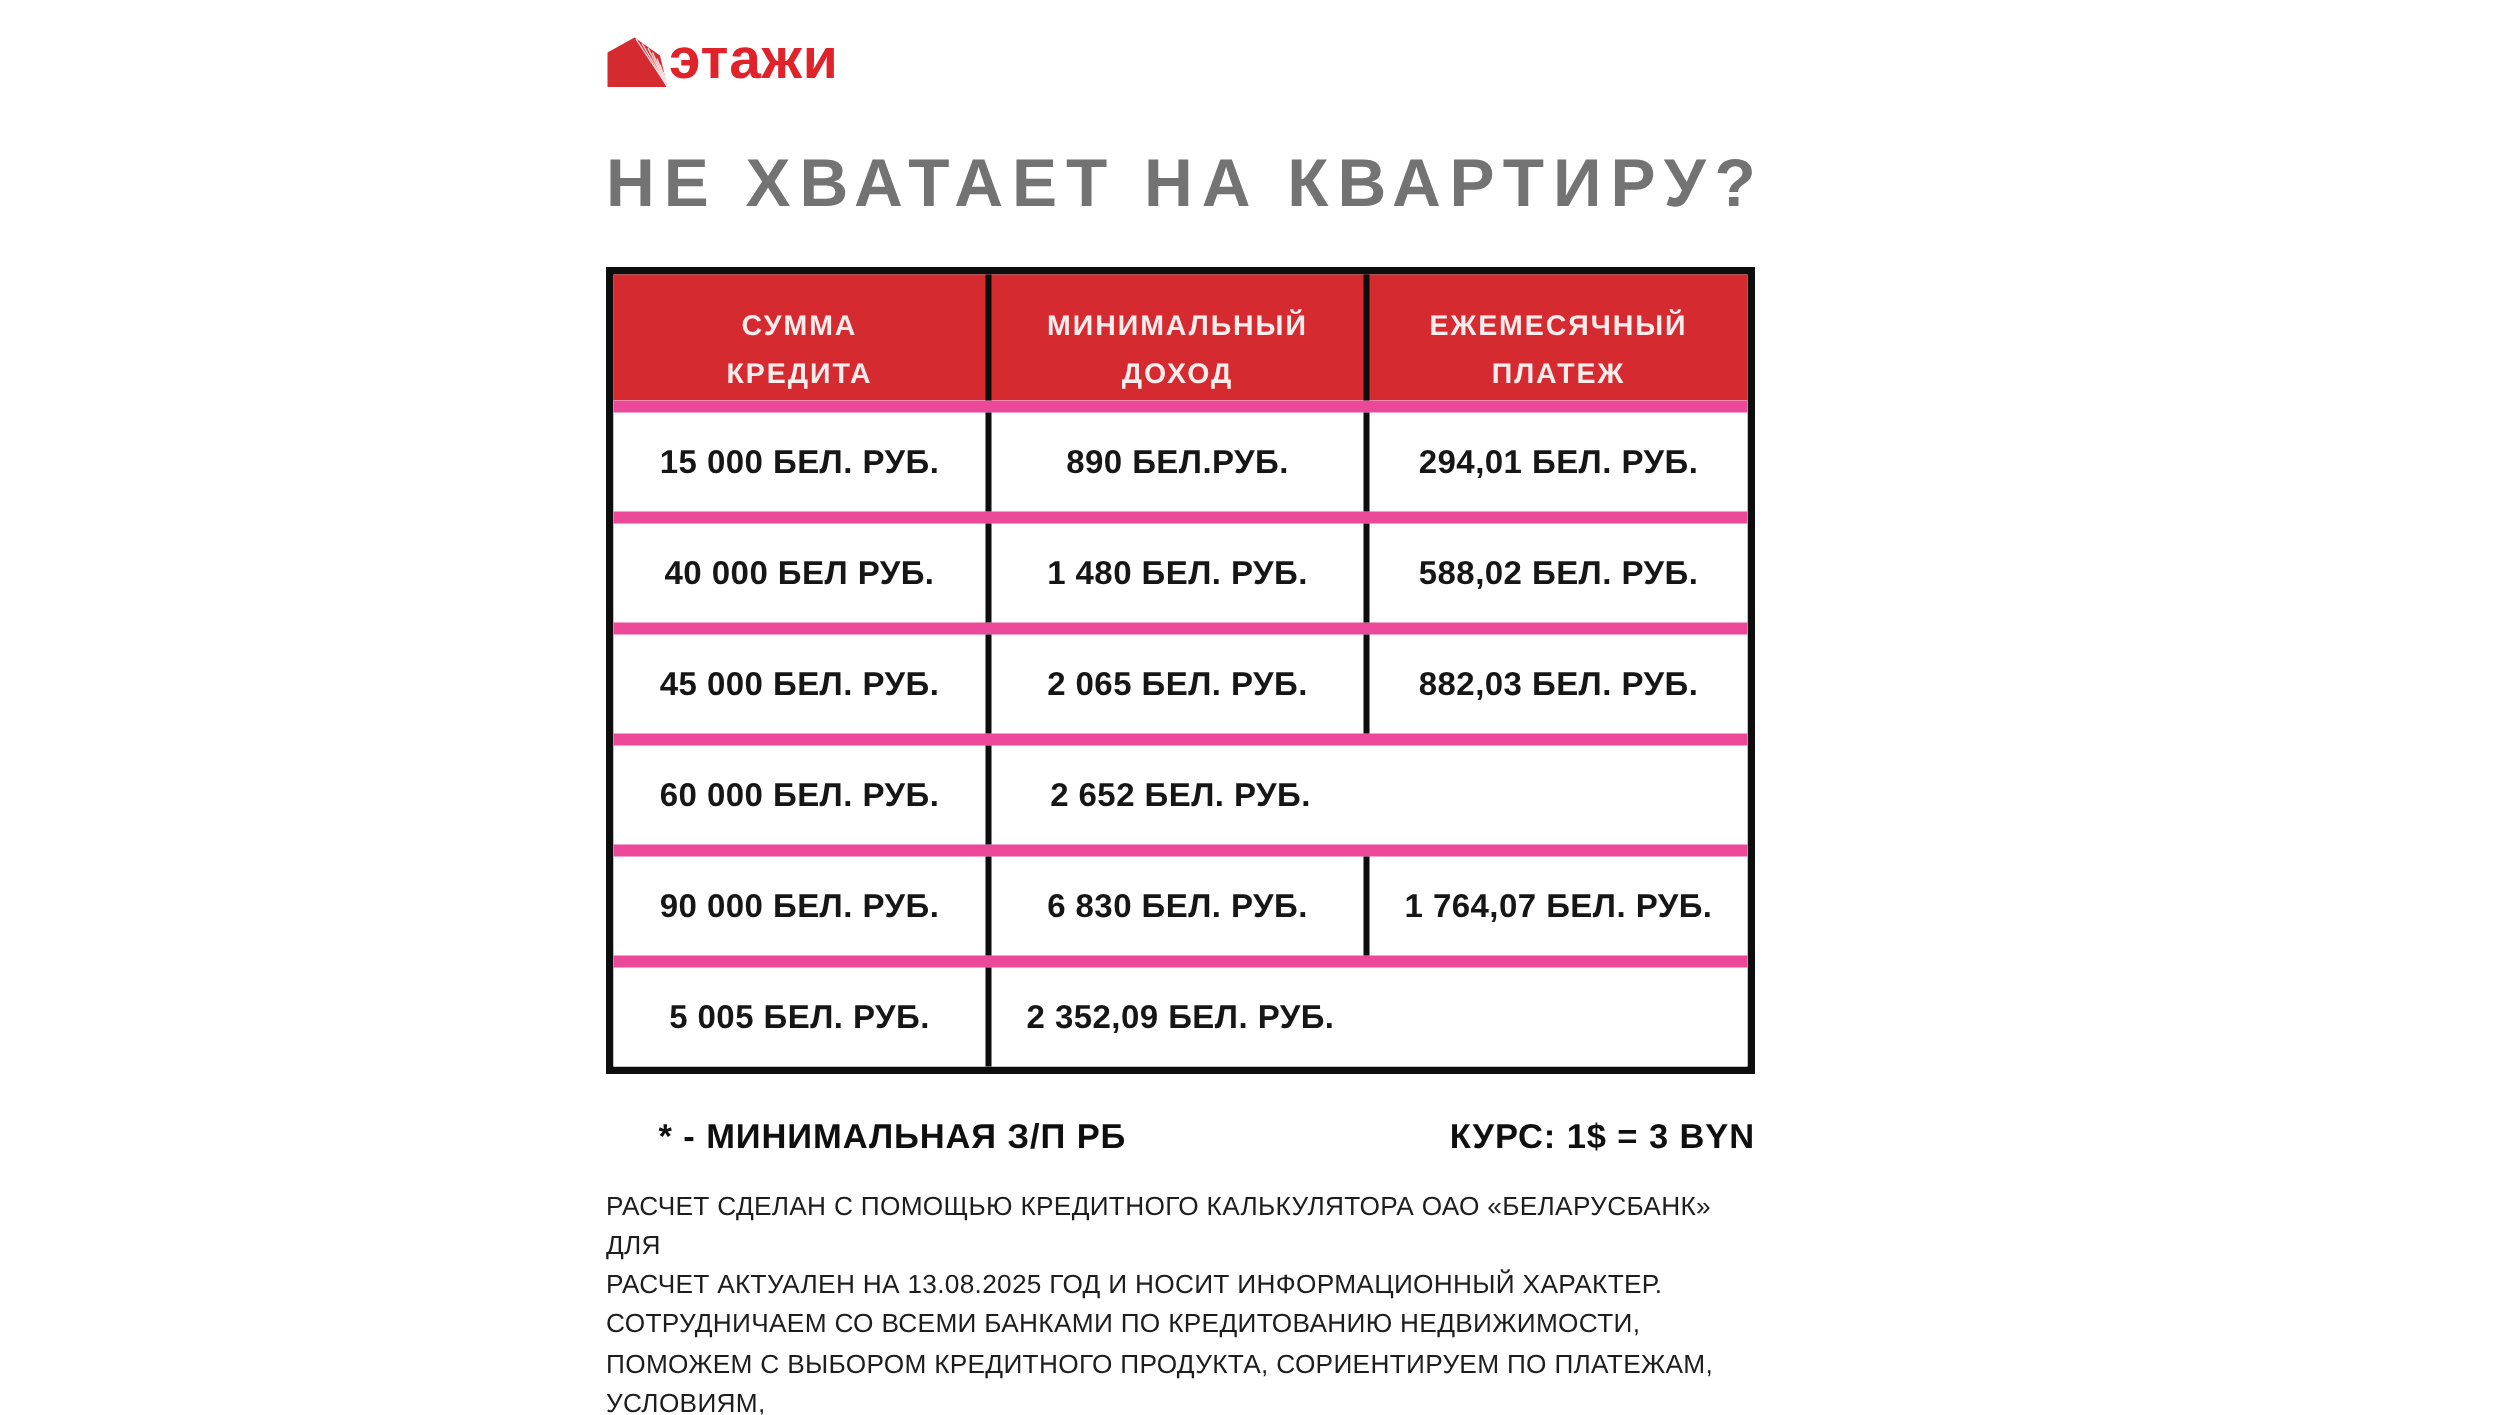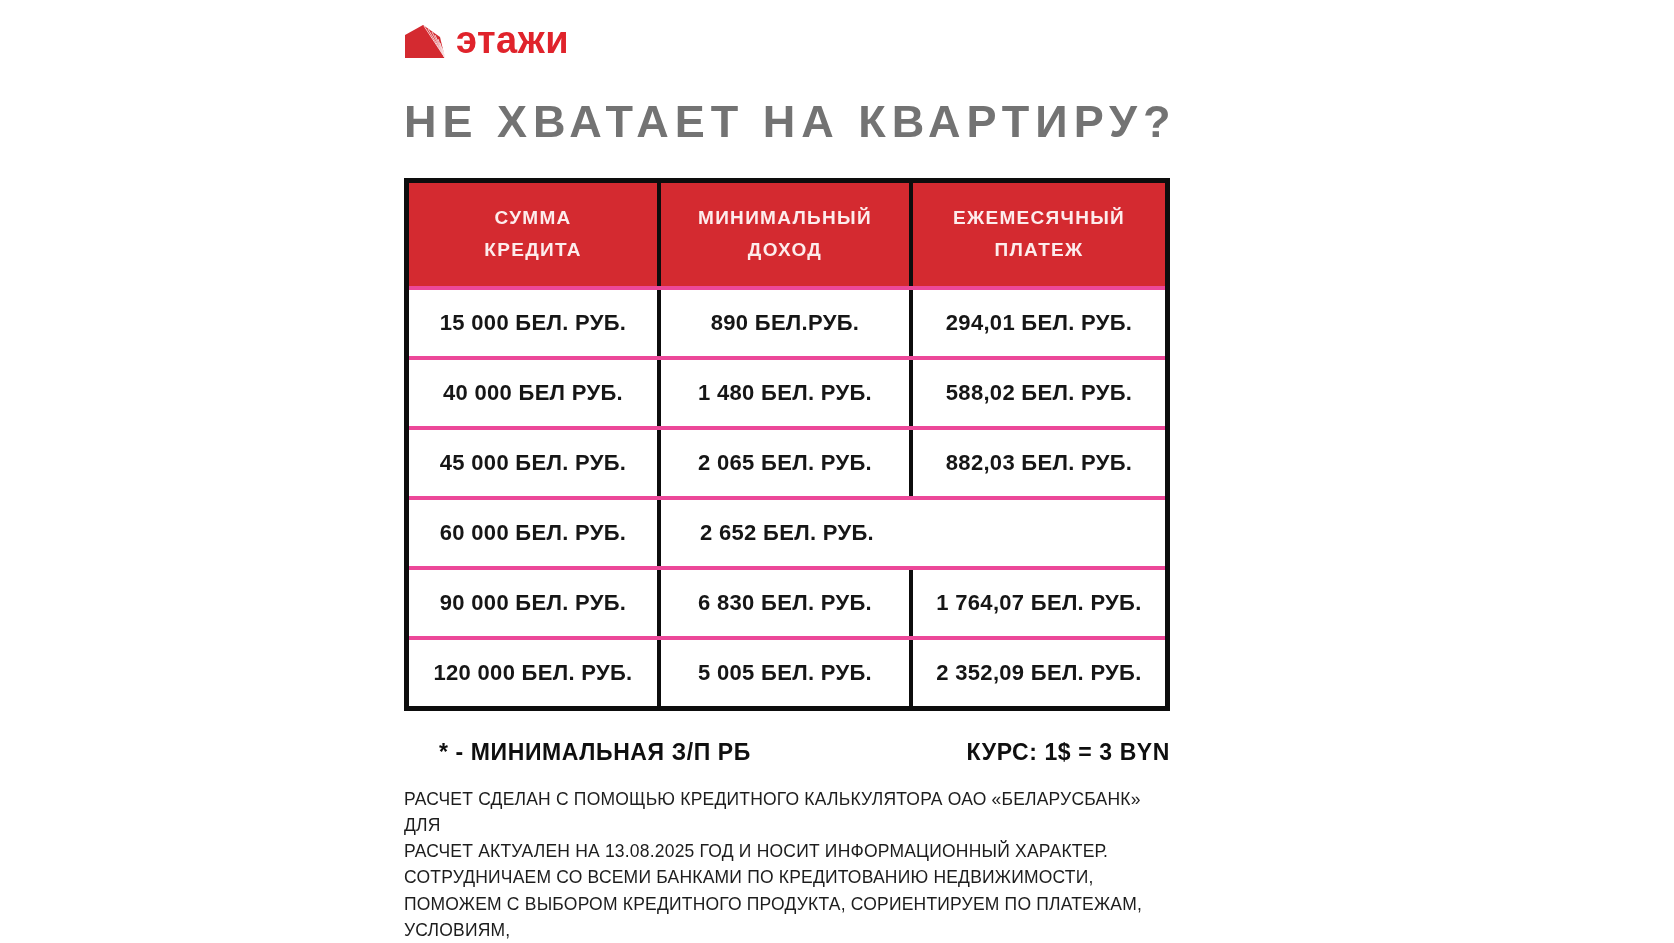--- a/index.html
+++ b/index.html
@@ -6,49 +6,49 @@
   body {
     width:1674px; height:943px; background:#ffffff;
     font-family:"Liberation Sans", sans-serif;
     color:#111;
     overflow:hidden;
   }
   .page { position:relative; width:1674px; height:943px; background:#fff; }
   .content { position:absolute; left:404px; top:20px; width:766px; }
 
   
-  .logo-row { display:flex; align-items:center; gap:10px; height:44px; }
+  .logo-row { display:flex; align-items:center; height:44px; }
   .logo-icon { width:42px; height:36px; display:block; }
   .logo-text {
     color:#e0232b; font-size:38px; font-weight:800; letter-spacing:0.5px;
     line-height:1; padding-bottom:4px;
   }
 
   
   .title {
     margin-top:32px;
     font-size:45px; font-weight:800; letter-spacing:6px;
     color:#737373; white-space:nowrap;
   }
 
   
   .table { margin-top:30px; border:5px solid #0d0d0d; width:766px; box-sizing:border-box; }
   .thead {
     display:grid; grid-template-columns:1fr 1fr 1fr;
     background:#d42a30; color:#fdecec;
   }
   .th {
-    text-align:center; padding:19px 6px 19px;
+    text-align:center; padding:19px 6px 0;
     font-size:19px; font-weight:700; letter-spacing:1.3px; line-height:1.7;
     border-right:4px solid #0d0d0d;
   }
   .th:last-child { border-right:none; }
   .tr {
     display:grid; grid-template-columns:1fr 1fr 1fr;
-    border-top:4px solid #ec4899; background:#fff;
+    border-top:8px solid #ec4899; background:#fff;
   }
   .td {
     text-align:center; padding:20px 6px;
     font-size:22px; font-weight:700; letter-spacing:0.3px; color:#161616;
     border-right:4px solid #0d0d0d;
     white-space:nowrap;
   }
   .td:last-child { border-right:none; }
 
   
@@ -124,21 +124,20 @@
       <div class="tr">
         <div class="td">60 000 БЕЛ. РУБ.</div>
         <div class="td">2 652 БЕЛ. РУБ.</div>
       </div>
       <div class="tr">
         <div class="td">90 000 БЕЛ. РУБ.</div>
         <div class="td">6 830 БЕЛ. РУБ.</div>
         <div class="td">1 764,07 БЕЛ. РУБ.</div>
       </div>
       <div class="tr">
-        <div class="td">120 000 БЕЛ. РУБ.</div>
         <div class="td">5 005 БЕЛ. РУБ.</div>
         <div class="td">2 352,09 БЕЛ. РУБ.</div>
       </div>
     </div>
 
     <div class="footnote">
       <div>* - МИНИМАЛЬНАЯ З/П РБ</div>
       <div>КУРС: 1$ = 3 BYN</div>
     </div>
 

